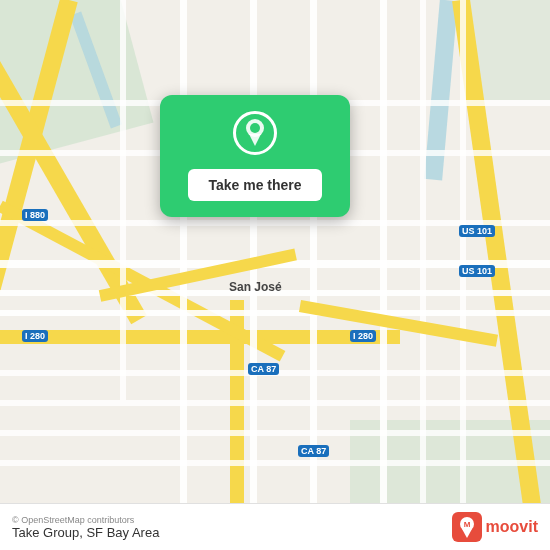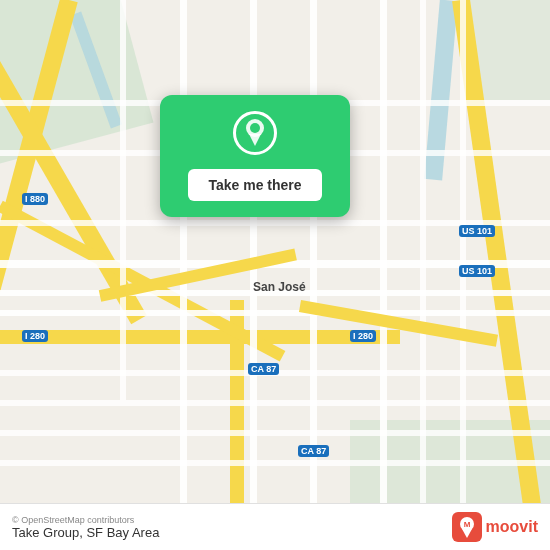--- a/index.html
+++ b/index.html
@@ -188,25 +188,25 @@
   <div class="road-white" style="top:460px;left:0;width:550px;height:6px;opacity:0.8;"></div>
   <div class="road-white" style="top:0;left:420px;width:6px;height:550px;opacity:0.8;"></div>
   <div class="road-white" style="top:0;left:460px;width:6px;height:550px;opacity:0.8;"></div>
   <div class="road-white" style="top:0;left:120px;width:6px;height:400px;opacity:0.8;"></div>
   <div class="road-white" style="top:100px;left:0;width:550px;height:6px;opacity:0.8;"></div>
   <div class="road-white" style="top:150px;left:0;width:550px;height:6px;opacity:0.8;"></div>
 
   <div class="road-yellow" style="top:290px;left:100px;width:200px;height:12px;transform:rotate(-12deg);transform-origin:left center;"></div>
   <div class="road-yellow" style="top:300px;left:300px;width:200px;height:12px;transform:rotate(10deg);transform-origin:left center;"></div>
 
-  <div class="san-jose-label" style="top:280px;left:253px;">
+  <div class="san-jose-label" style="top:280px;left:229px;">
     <span>San José</span>
   </div>
 
-  <div class="highway-badge highway-blue" style="top:193px;left:22px;">I 880</div>
+  <div class="highway-badge highway-blue" style="top:209px;left:22px;">I 880</div>
   <div class="highway-badge highway-blue" style="top:330px;left:22px;">I 280</div>
   <div class="highway-badge highway-blue" style="top:330px;left:350px;">I 280</div>
   <div class="highway-badge highway-blue" style="top:225px;right:55px;">US 101</div>
   <div class="highway-badge highway-blue" style="top:265px;right:55px;">US 101</div>
   <div class="highway-badge highway-blue" style="top:363px;left:248px;">CA 87</div>
   <div class="highway-badge highway-blue" style="top:445px;left:298px;">CA 87</div>
 
   <div class="popup-card">
     <div class="popup-icon">
 

